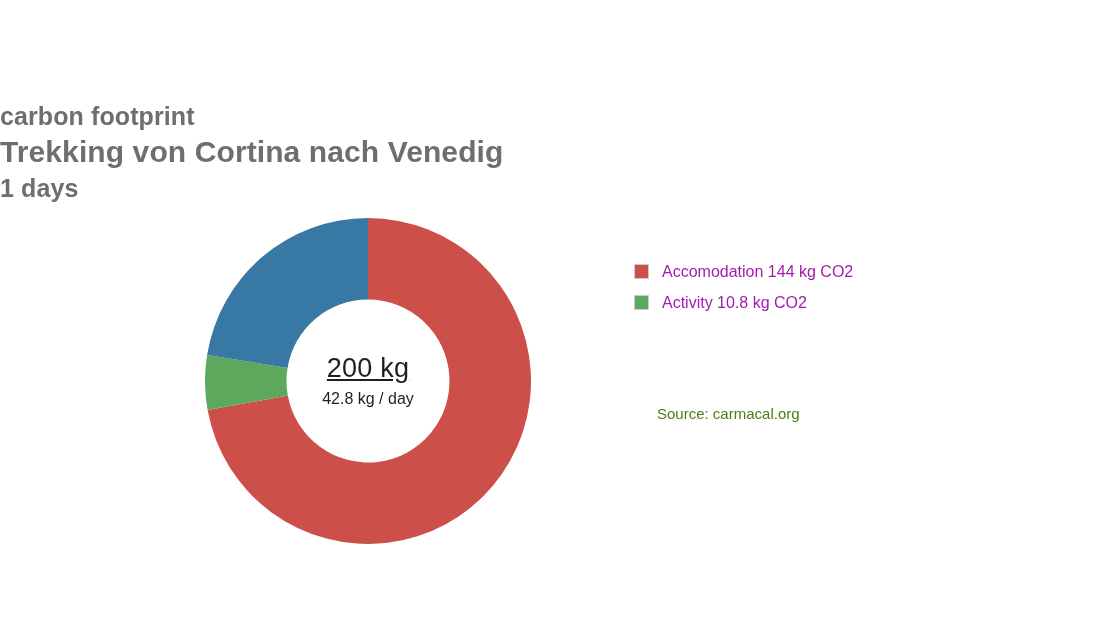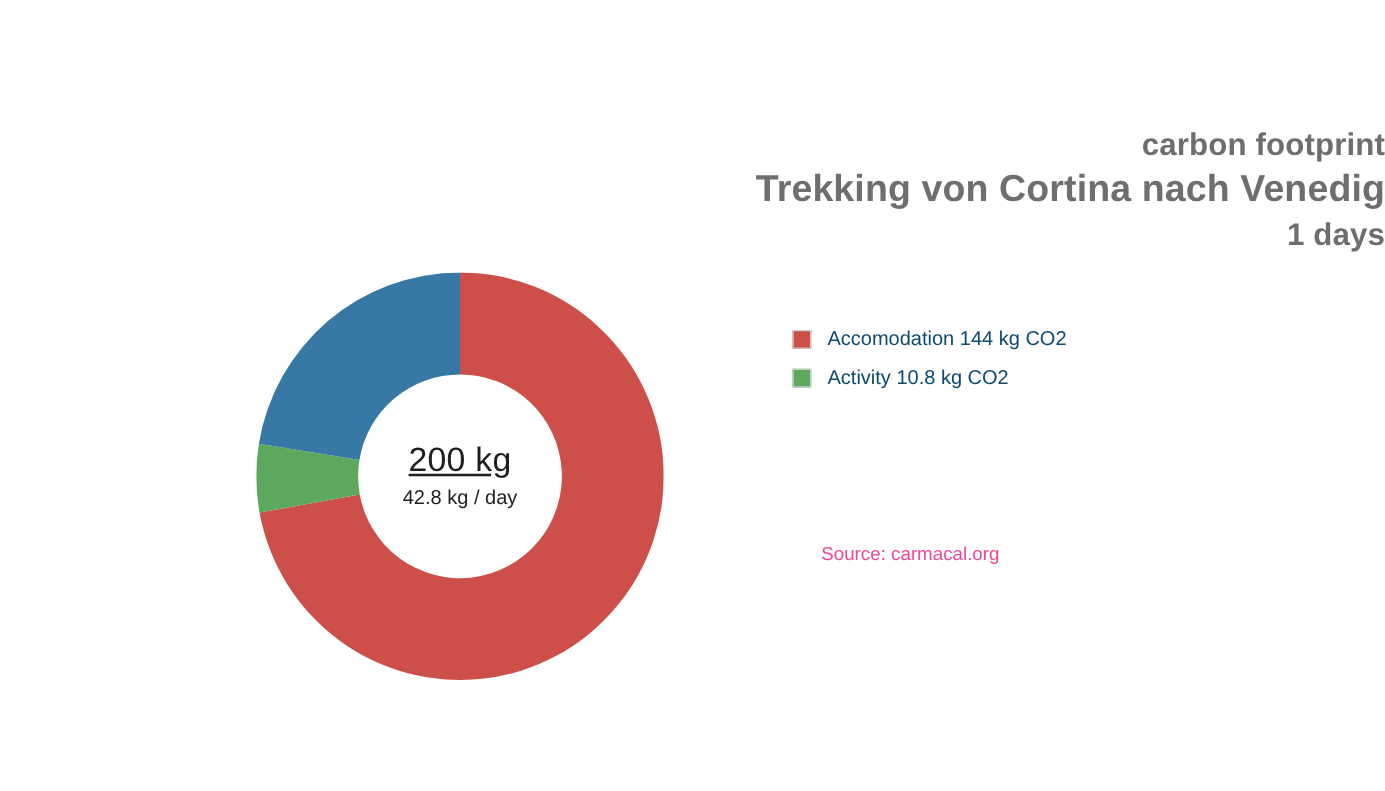--- a/index.html
+++ b/index.html
@@ -15,21 +15,21 @@
     font-family: "Liberation Sans", sans-serif;
     -webkit-font-smoothing: antialiased;
   }
 
   
   #chart-title {
     position: absolute;
     left: 0;
     top: 98px;
     width: 1108px;
-    text-align: right;
+    text-align: left;
     color: #6e6e6e;
     font-size: 25px;
     font-weight: bold;
     line-height: 36px;
     letter-spacing: 0.1px;
   }
   #chart-title .tline { display: block; }
   #chart-title .tline.wide { font-size: 30px; }
 
   
@@ -85,35 +85,34 @@
   .legend-swatch {
     width: 15px;
     height: 15px;
     flex: 0 0 15px;
     border: 1px solid #cccccc;
     box-sizing: border-box;
     margin-right: 13px;
   }
   .legend-label {
     font-size: 16px;
-    color: #0c4a6e;
+    color: #a21caf;
     line-height: 19px;
     white-space: nowrap;
   }
 
   
   #source-note {
     position: absolute;
     left: 657px;
     top: 404px;
     font-size: 15px;
-    color: #ec4899;
+    color: #4d7c0f;
     line-height: 20px;
     white-space: nowrap;
-    margin-top: 30px;
   }
 </style>
 </head>
 <body>
 
 <div id="chart-title">
   <span class="tline">carbon footprint</span>
   <span class="tline wide">Trekking von Cortina nach Venedig</span>
   <span class="tline">1 days</span>
 </div>

